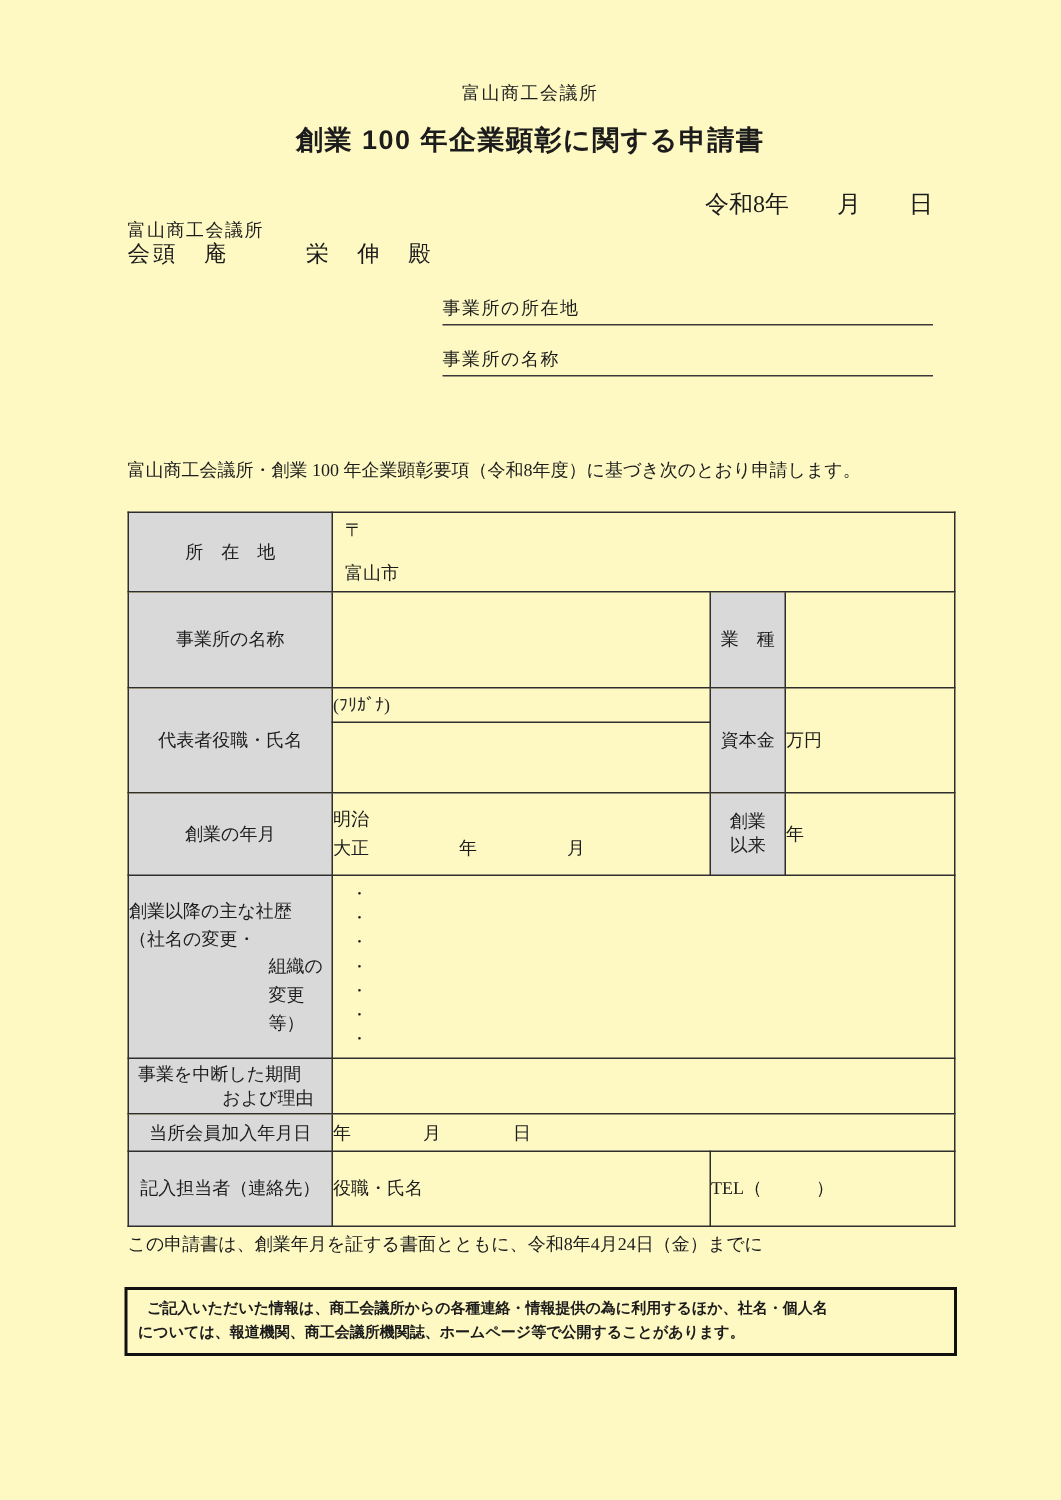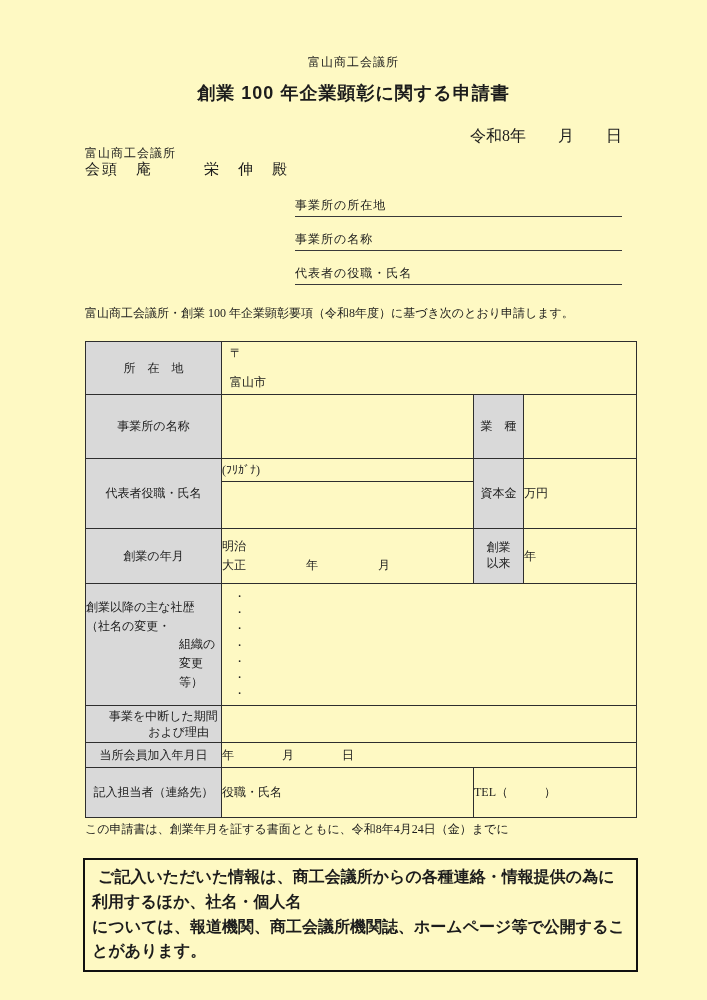--- a/index.html
+++ b/index.html
@@ -51,53 +51,50 @@
 
   .addr-content{display:flex;flex-direction:column;justify-content:space-between;height:46px;padding:3px 8px;}
   .furigana{font-size:9.5px;color:#2a2a2a;}
   .founding-lines div{line-height:1.55;}
   .since-label div{line-height:1.3;}
   .hist-label{padding:0 4px 0 8px;line-height:1.55;}
   .hist-label .indent{padding-left:52px;margin-left:41px;}
   .bullets{padding:4px 0 4px 12px;}
   .bullets div{line-height:16.2px;font-size:11px;}
   .susp-label{padding:1px 0;line-height:1.35;}
-  .susp-label .l1{padding-left:23px;}
+  .susp-label .l1{padding-left:6px;}
   .susp-label .l2{text-align:right;padding-right:12px;}
   .membership-val{padding-left:78px;}
 
   .footer-l1{left:85px;top:821px;font-size:12px;}
   .footer-l2{left:85px;top:839px;font-size:12px;}
   .notice{
     left:83px;top:858px;width:537px;
     border:2px solid #111111;
     padding:5px 7px 6px 7px;
-    font-size:16px;font-weight:bold;line-height:1.55;
+    font-size:10px;font-weight:bold;line-height:1.55;
   }
   .notice .n1{text-indent:6px;}
 </style>
 </head>
 <body>
 
 <div class="page">
 
   <div class="abs ctr org-small">富山商工会議所</div>
   <div class="abs ctr doc-title sans pre">創業 100 年企業顕彰に関する申請書</div>
   <div class="abs date-line pre">令和8年　　月　　日</div>
   <div class="abs addr-org">富山商工会議所</div>
   <div class="abs addr-person pre">会頭　庵　　　栄　伸　殿</div>
 
   <div class="abs ufield uf1">
     <span>事業所の所在地</span>
   </div>
   <div class="abs ufield uf2">
     <span>事業所の名称</span>
-  </div>
-  <div class="abs ufield uf3">
-    <span>代表者の役職・氏名</span>
   </div>
 
   <div class="abs intro pre">富山商工会議所・創業 100 年企業顕彰要項（令和8年度）に基づき次のとおり申請します。</div>
 
   <table class="form">
     <colgroup>
       <col style="width:136px">
         <col style="width:252px">
         <col style="width:50px">
         <col style="width:113px">

